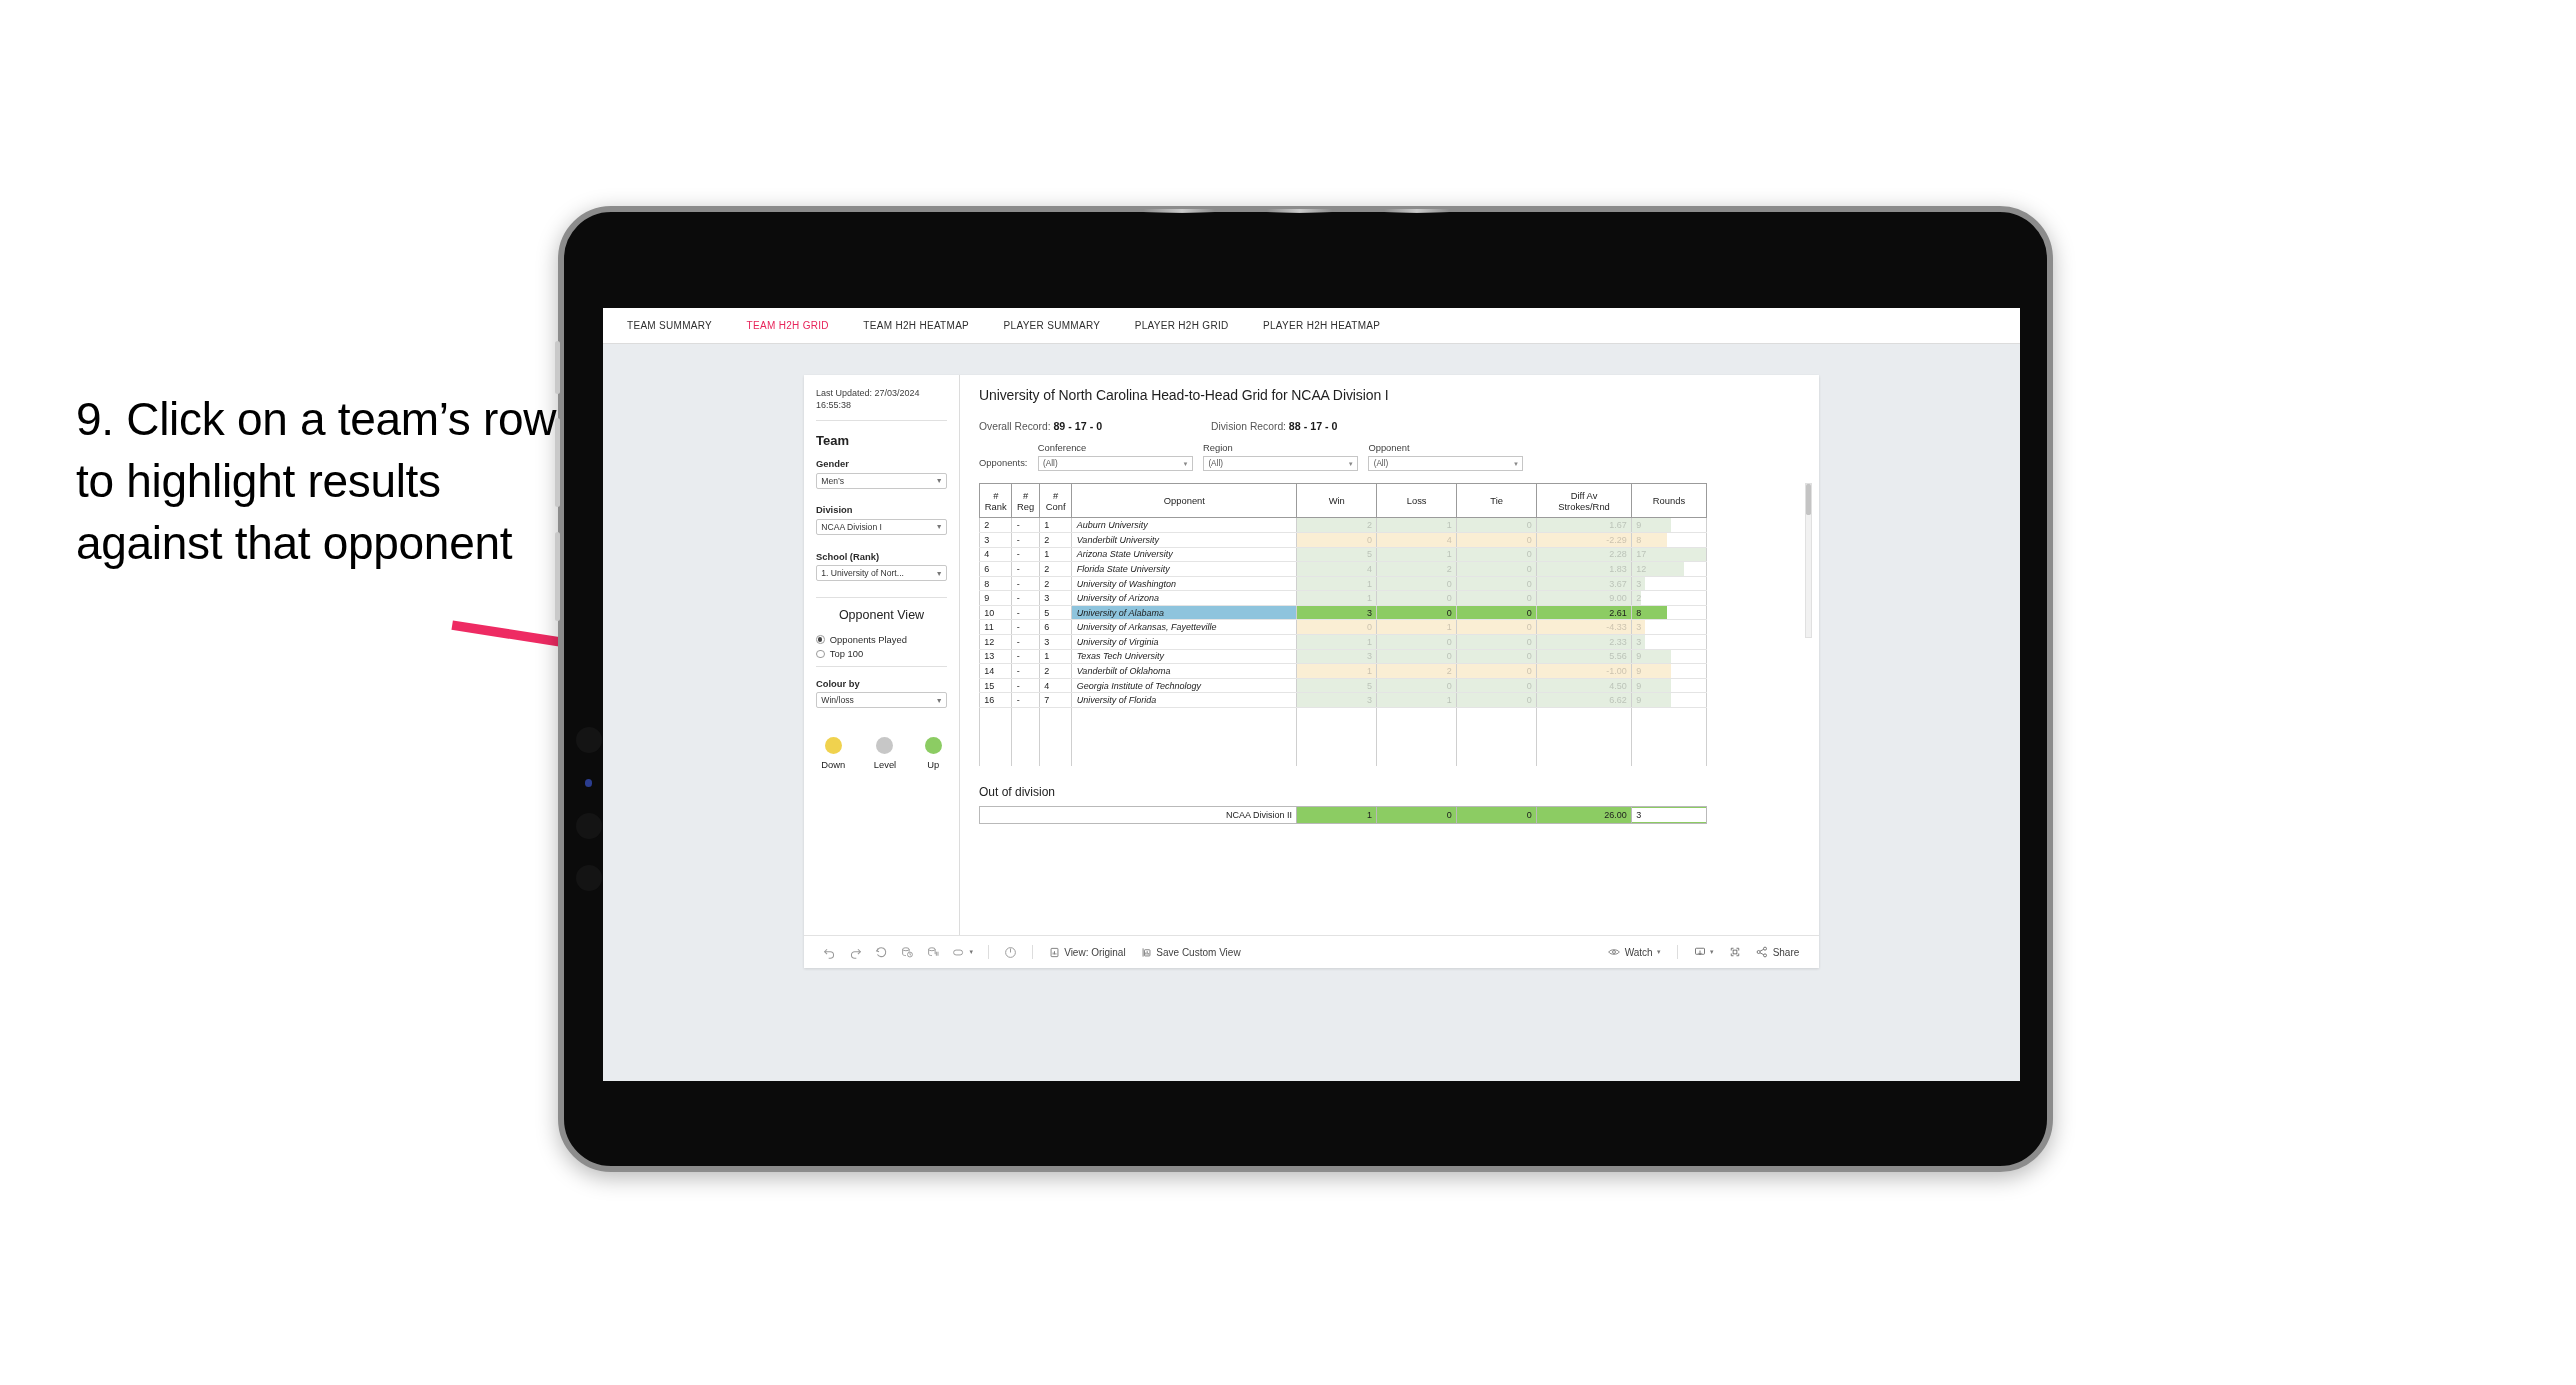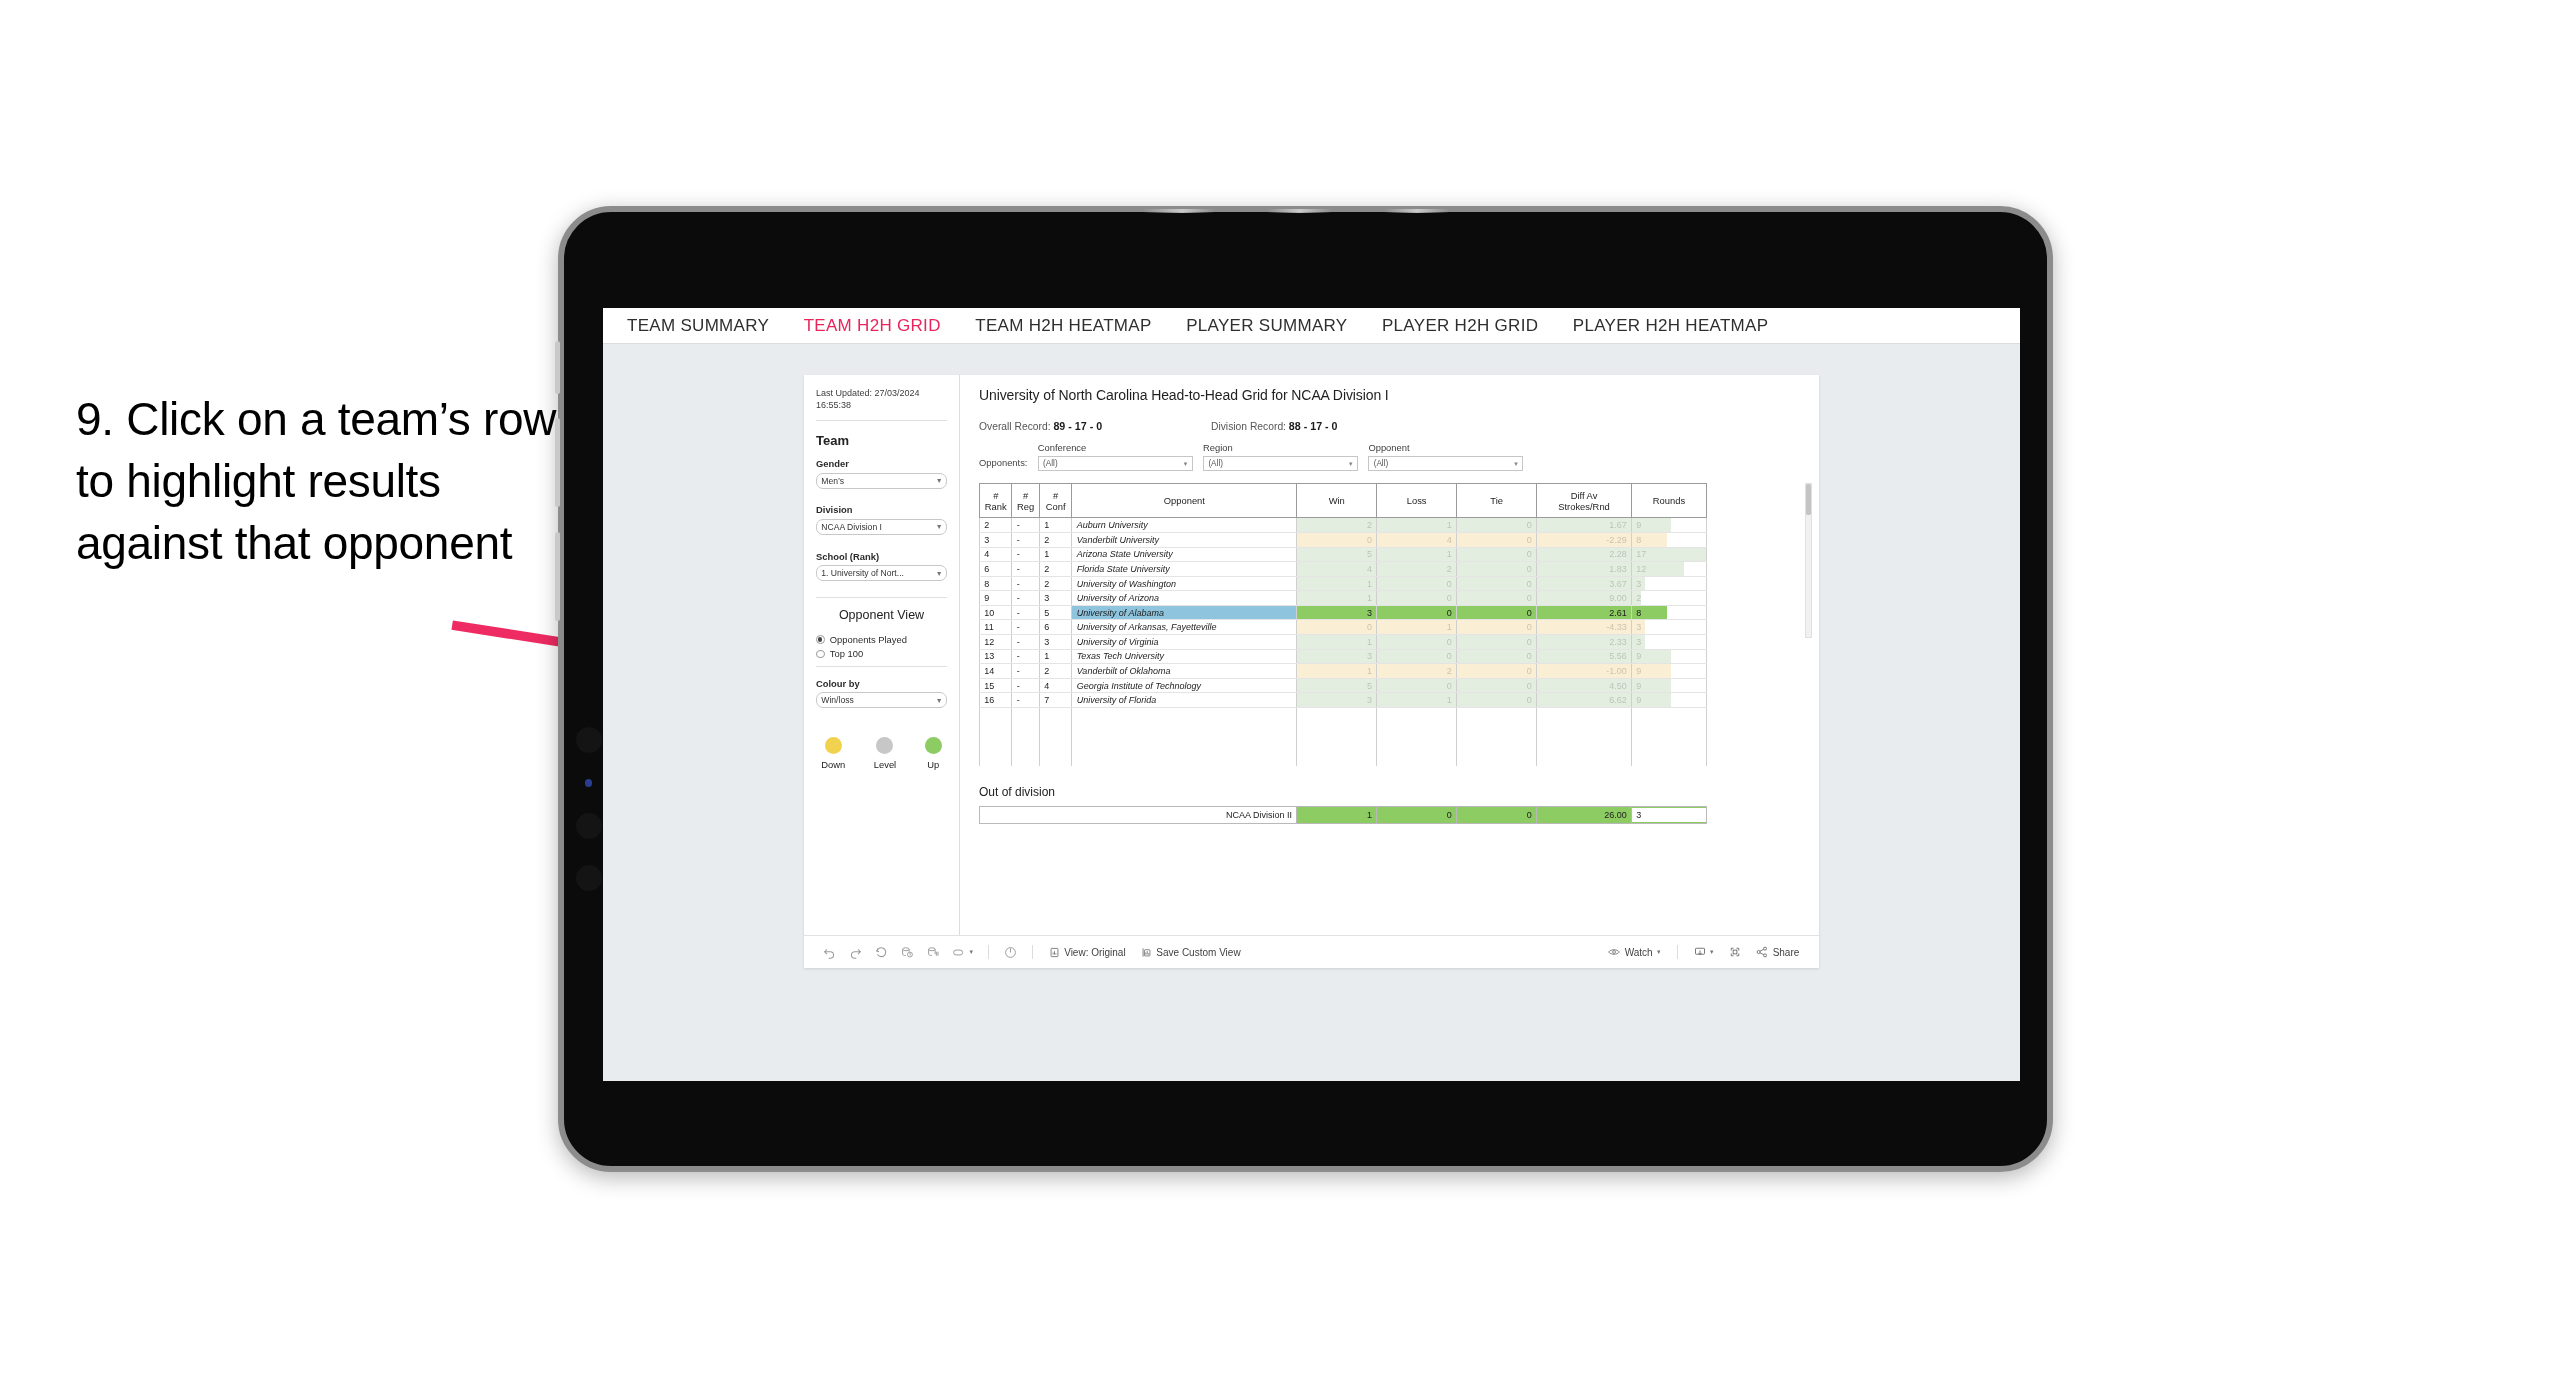--- a/index.html
+++ b/index.html
@@ -89,39 +89,39 @@
   }
   .nav-spacer { flex: 1; border-right: 0.9px solid #ededed;}
   .signout-wrap { display:flex; align-items:center; gap: 17px; padding: 0 22px; font-size: 13.7px; color: #3a3a3a; }
   .signout-sep { color:#b9b9b9; }
 
   
   .subnav {
     height: 36px; background:#fff; display:flex; align-items:center; gap: 0;
     padding-left: 24px; border-bottom: 0.9px solid #dcdcdc;
   }
-  .subitem { font-size: 17px; letter-spacing:0.3px; color:#2f2f2f; padding: 0 19px 0 0; margin-right: 15.5px; cursor:pointer; }
+  .subitem { font-size: 10px; letter-spacing:0.3px; color:#2f2f2f; padding: 0 19px 0 0; margin-right: 15.5px; cursor:pointer; }
   .subitem.active { color: #e8245a; }
 
   
   .wb-body { padding: 31px 0 0 0; height: calc(100% - 89px); background:#e9ecef; }
   .wb-card {
     margin: 0 auto; width: 1015px; height: 593px; background:#fff;
     box-shadow: 0 0.9px 2.6px rgba(0,0,0,.12);
     display:flex; flex-direction: column;
   }
   .wb-main { display:flex; flex:1; min-height:0; }
 
   
   .filters { width: 156px; border-right: 0.9px solid #dcdcdc; padding: 12px 12px 0 12px; }
   .lastupd { font-size: 9px; color:#3d3d3d; line-height:1.35; padding-bottom:8.6px; border-bottom:0.9px solid #e0e0e0; }
   .fgroup-title { font-size: 13px; font-weight:700; color:#222; margin: 12px 0 10.3px 0; }
   .flabel { font-size: 9.4px; font-weight: 700; color:#2b2b2b; margin-bottom: 3.4px; }
   .fselect {
-    height: 16.3px; border: 0.9px solid #c8c8c8; background:#fff; border-radius:7px;
+    height: 16.3px; border: 0.9px solid #c8c8c8; background:#fff; border-radius:2px;
     display:flex; align-items:center; justify-content:space-between;
     padding: 0 3.4px 0 4.3px; font-size: 8.6px; color:#333; cursor:pointer; margin-bottom: 15.5px;
   }
   .fselect .caret { font-size: 6.9px; color:#777; }
   .fdiv { border-top: 0.9px solid #e0e0e0; margin: 6.9px 0 10.3px 0; }
   .opview-title { font-size: 12.5px; font-weight: 400; color:#222; text-align:center; margin-bottom: 12px; }
   .radio-row { display:flex; align-items:center; gap:5.2px; font-size: 9.4px; color:#2b2b2b; margin-bottom: 3.4px; cursor:pointer; }
   .radio {
     width: 8.6px; height: 8.6px; border-radius:50%; border:0.9px solid #9a9a9a; background:#fff;
     display:flex; align-items:center; justify-content:center; flex:none;

